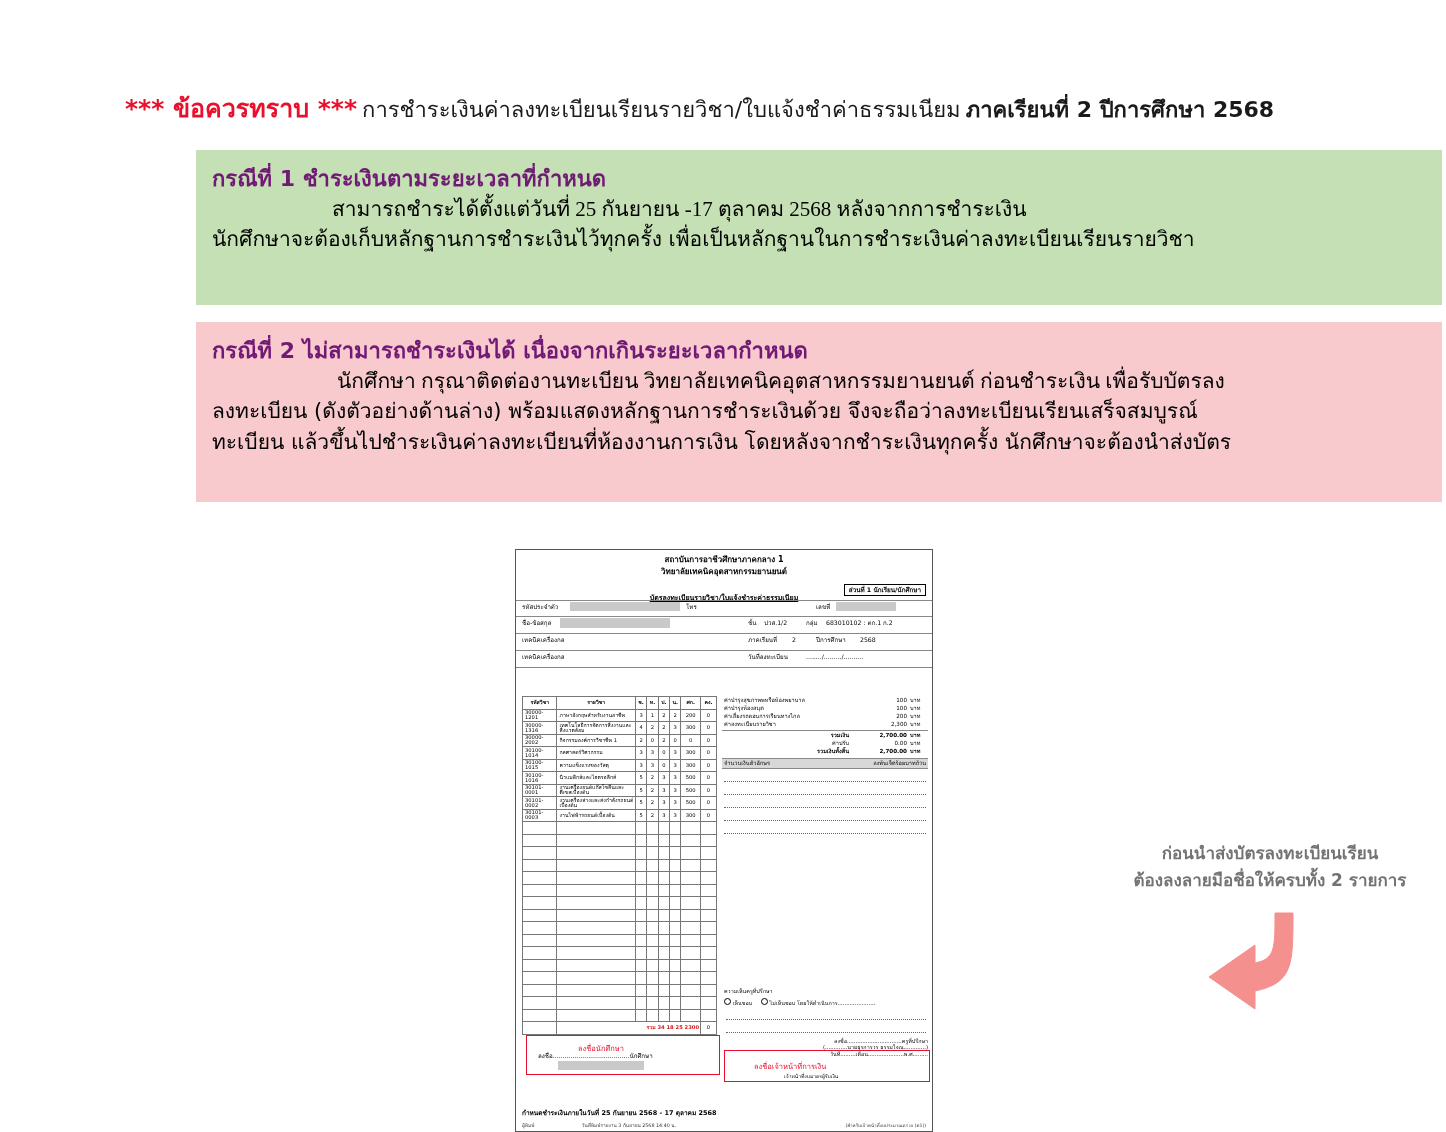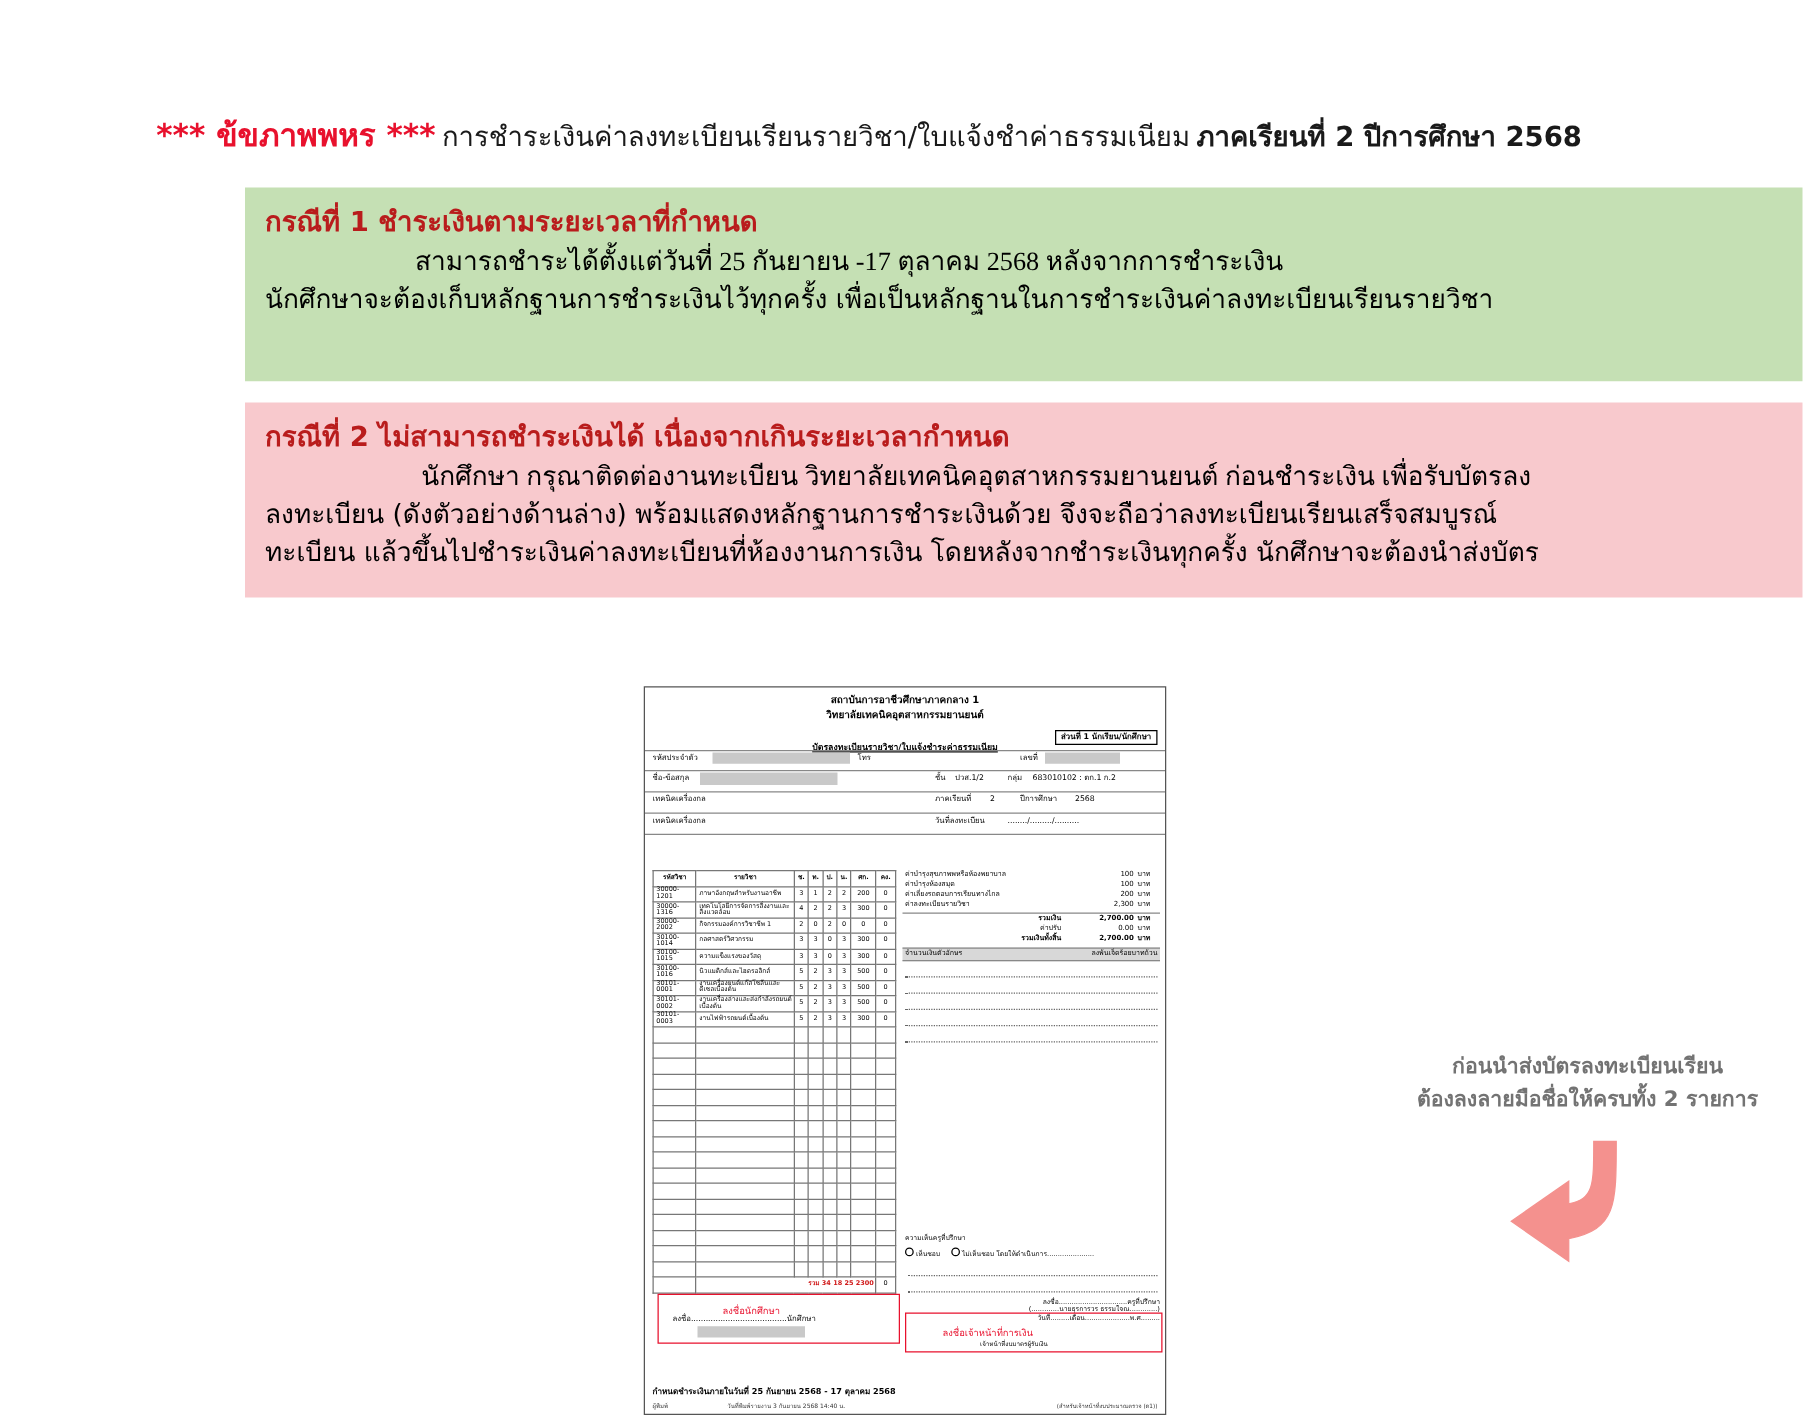--- a/index.html
+++ b/index.html
@@ -27,23 +27,23 @@
     color:#1a1a1a;font-size:22px;font-weight:bold;
   }
 
   
   .case{
     position:absolute;left:196px;width:1246px;
     box-sizing:border-box;
     padding:14px 16px 10px 16px;
   }
   .case1{top:150px;height:155px;background:#c5e0b4;}
-  .case2{top:322px;height:156px;background:#f8c9cd;}
+  .case2{top:322px;height:180px;background:#f8c9cd;}
   .case .title{
-    font-size:22px;font-weight:bold;color:#b91c1c;
+    font-size:22px;font-weight:bold;color:#701a75;
     line-height:1.35;
   }
   .case .body{
     font-size:21px;color:#000;line-height:1.45;
   }
   .case .indent{ text-indent:120px;font-family:Liberation Serif, serif; }
   .case2 .indent{ text-indent:125px; }
 
   
   .form{
@@ -117,21 +117,21 @@
   .arrow-wrap{
     position:absolute;left:1175px;top:905px;width:130px;height:120px;
   }
 </style>
 </head>
 <body>
 
 <div class="page">
 
   <div class="header">
-    <span class="hl-red">*** ข้ขภาพพหร ***</span>
+    <span class="hl-red">*** ข้อควรทราบ ***</span>
     <span class="hl-black">การชำระเงินค่าลงทะเบียนเรียนรายวิชา/ใบแจ้งชำค่าธรรมเนียม</span>
     <span class="hl-bold">ภาคเรียนที่ 2 ปีการศึกษา 2568</span>
   </div>
 
   <div class="case case1">
     <div class="title">กรณีที่ 1 ชำระเงินตามระยะเวลาที่กำหนด</div>
     <div class="body indent">สามารถชำระได้ตั้งแต่วันที่ 25 กันยายน -17 ตุลาคม 2568 หลังจากการชำระเงิน</div>
     <div class="body">นักศึกษาจะต้องเก็บหลักฐานการชำระเงินไว้ทุกครั้ง เพื่อเป็นหลักฐานในการชำระเงินค่าลงทะเบียนเรียนรายวิชา</div>
   </div>
 

